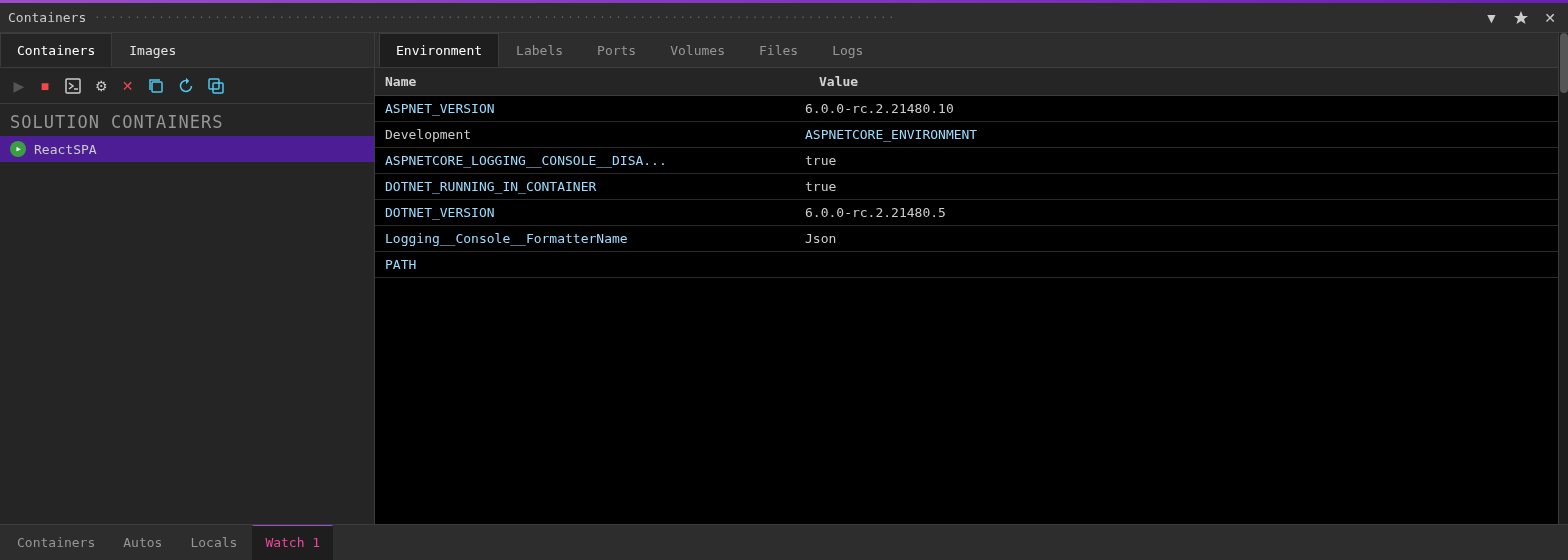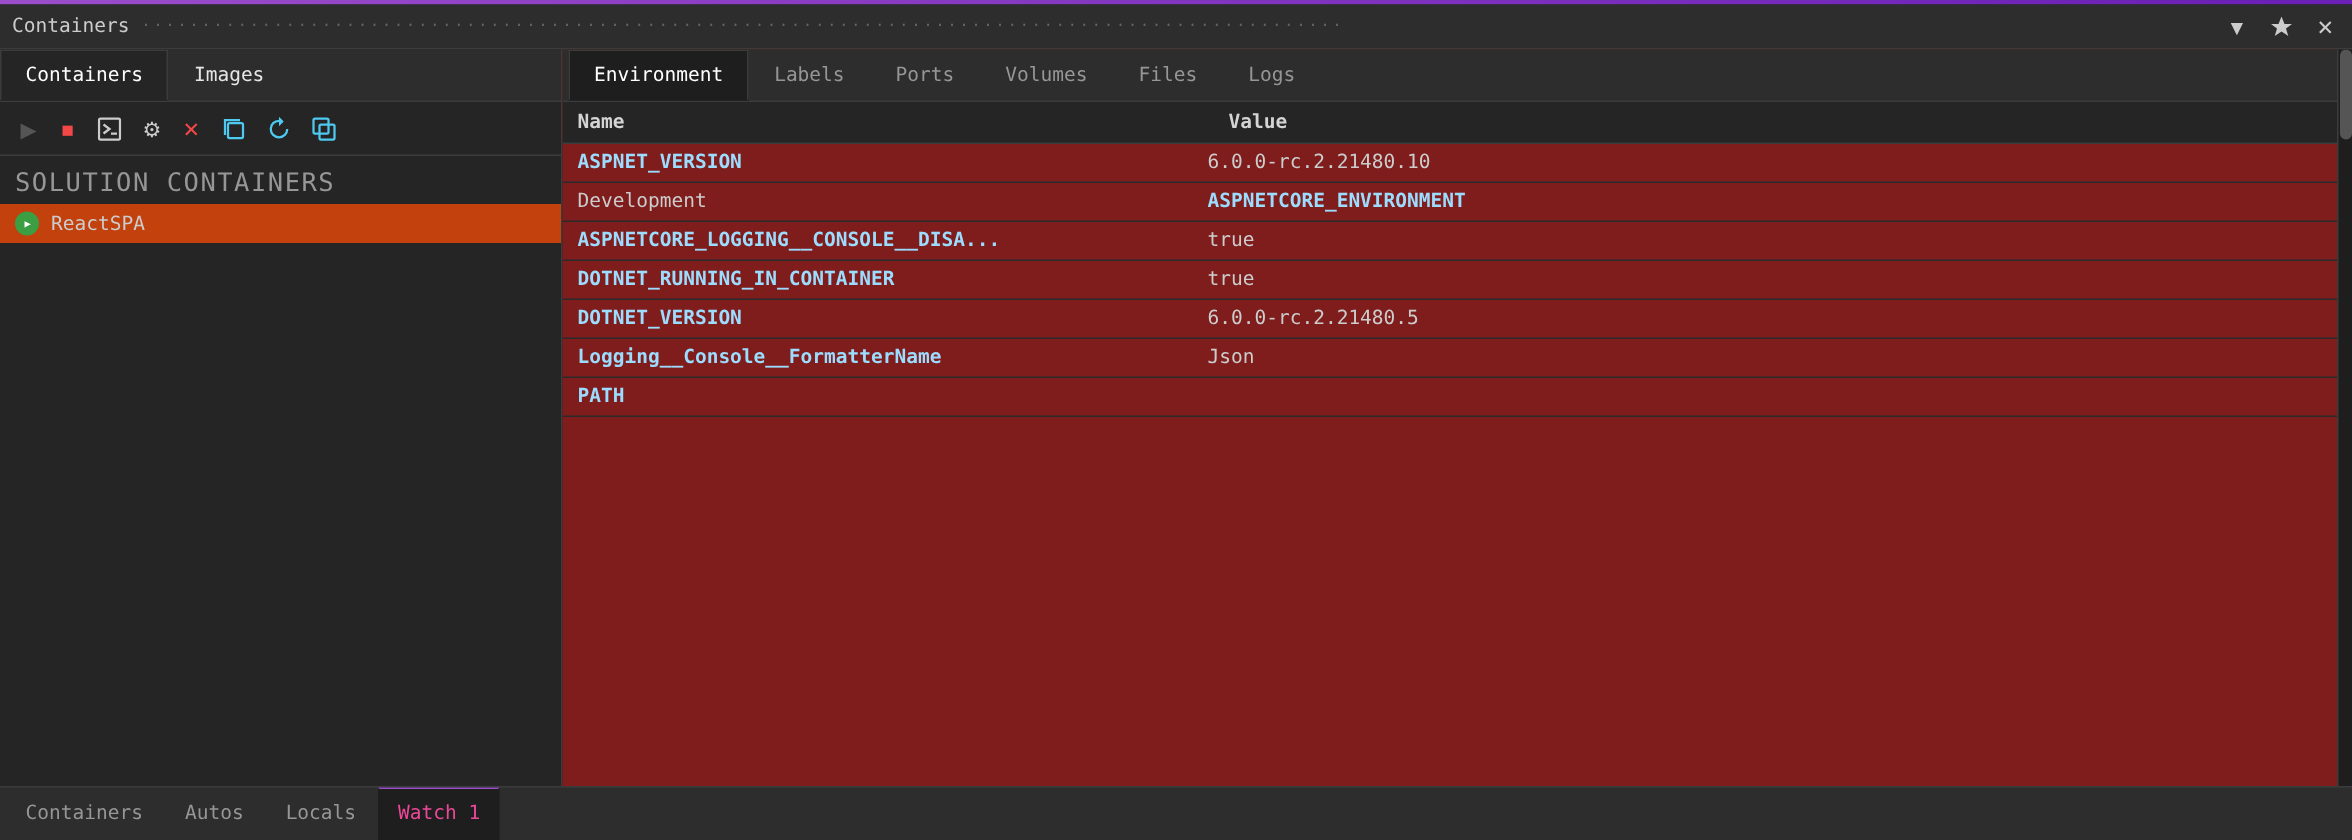--- a/index.html
+++ b/index.html
@@ -145,21 +145,21 @@
       flex: 1;
       overflow-y: auto;
     }
     .container-item {
       display: flex;
       align-items: center;
       padding: 5px 10px;
       cursor: pointer;
       gap: 8px;
     }
-    .container-item.selected { background: #c2410c; }
+    .container-item.selected { background: #4c1d95; }
     .container-icon-green {
       width: 16px;
       height: 16px;
       border-radius: 50%;
       background: #3c9e42;
       display: flex;
       align-items: center;
       justify-content: center;
       flex-shrink: 0;
     }
@@ -172,21 +172,21 @@
     .container-name {
       color: #cccccc;
       font-size: 13px;
     }
 
     
     .right-panel {
       flex: 1;
       display: flex;
       flex-direction: column;
-      background: #7f1d1d;
+      background: #000000;
       overflow: hidden;
     }
 
     
     .right-tabs {
       display: flex;
       align-items: center;
       background: #2d2d2d;
       border-bottom: 1px solid #3c3c3c;
       height: 35px;
@@ -234,21 +234,21 @@
       padding: 5px 10px;
       border-bottom: 1px solid #2a2a2a;
     }
     .env-cell {
       color: #cccccc;
       font-size: 13px;
       white-space: nowrap;
       overflow: hidden;
       text-overflow: ellipsis;
     }
-    .env-cell.name { color: #9cdcfe; font-weight: bold; }
+    .env-cell.name { color: #9cdcfe; }
 
     
     .right-scrollbar {
       width: 10px;
       background: #1e1e1e;
       border-left: 1px solid #3c3c3c;
     }
 
     
     .bottom-bar {

